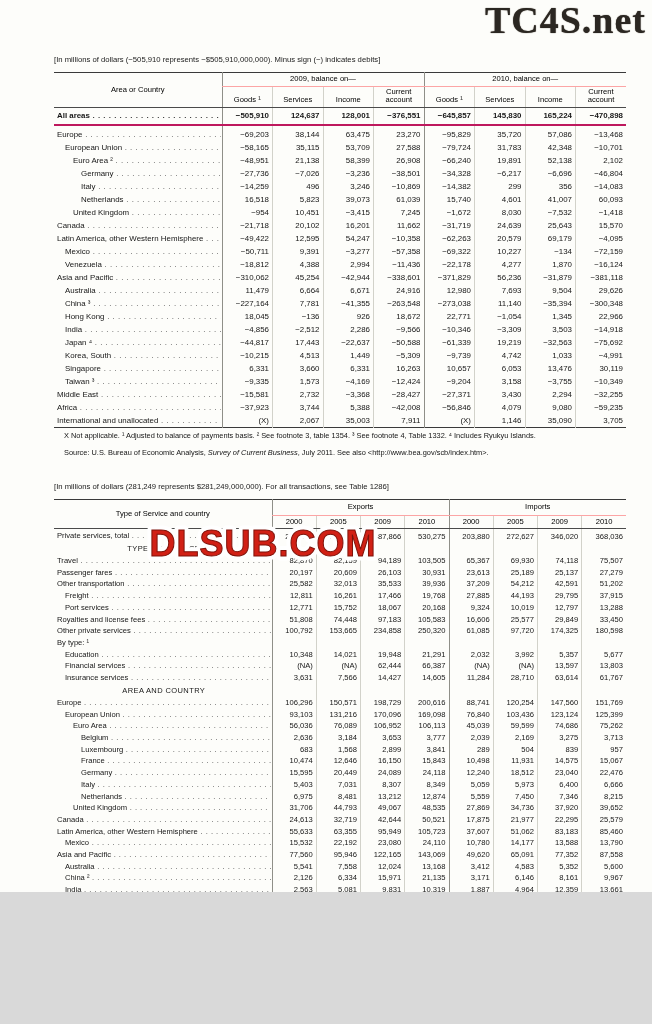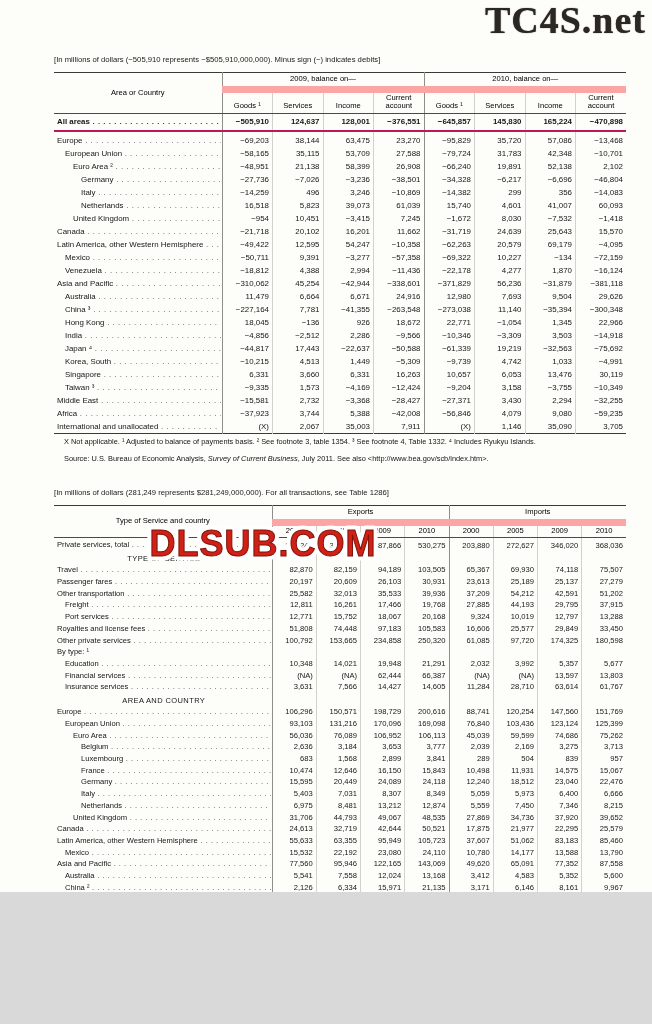--- a/index.html
+++ b/index.html
@@ -8,21 +8,21 @@
   .content{position:absolute;left:54px;top:34px;width:572px;}
 
   .tbl-title{font-family:"Liberation Serif",serif;font-weight:bold;font-size:13.6px;line-height:1.24;color:#000;letter-spacing:.1px;}
   .bracket-note{font-size:7.7px;margin-top:21px;color:#1a1a1a;}
 
   table.data{width:100%;border-collapse:collapse;table-layout:fixed;margin-top:5px;
     border-top:1.4px solid #3a3a3a;border-bottom:1.4px solid #3a3a3a;}
   table.data th{font-weight:normal;}
   thead th{font-size:7.6px;text-align:center;vertical-align:middle;padding:10px 1px;color:#000;line-height:1.1;}
   th.stub-h{border-bottom:1px solid #4a4a4a;}
-  th.grp{border-bottom:7px solid #fca5a5;border-left:1px solid #8f8f88;padding:2.5px 0;}
+  th.grp{border-bottom:1px solid #fca5a5;border-left:1px solid #8f8f88;padding:2.5px 0;}
   th.sub{border-bottom:1px solid #4a4a4a;border-left:1px solid #d2d2ca;vertical-align:bottom;padding:1px 2px 2px;}
   th.sub.gstart{border-left:1px solid #8f8f88;}
 
   td.num{text-align:right;padding:0 3px 0 0;border-left:1px solid #d2d2ca;overflow:hidden;white-space:nowrap;}
   td.num.c0,td.num.c4{border-left:1px solid #8f8f88;}
   td.stub{overflow:hidden;}
   .stubwrap{display:flex;overflow:hidden;white-space:nowrap;align-items:baseline;}
   .stubwrap.center{justify-content:center;}
   .lbl{flex:0 0 auto;}
   .dots{flex:1 1 auto;overflow:hidden;color:#3d3d3d;}

